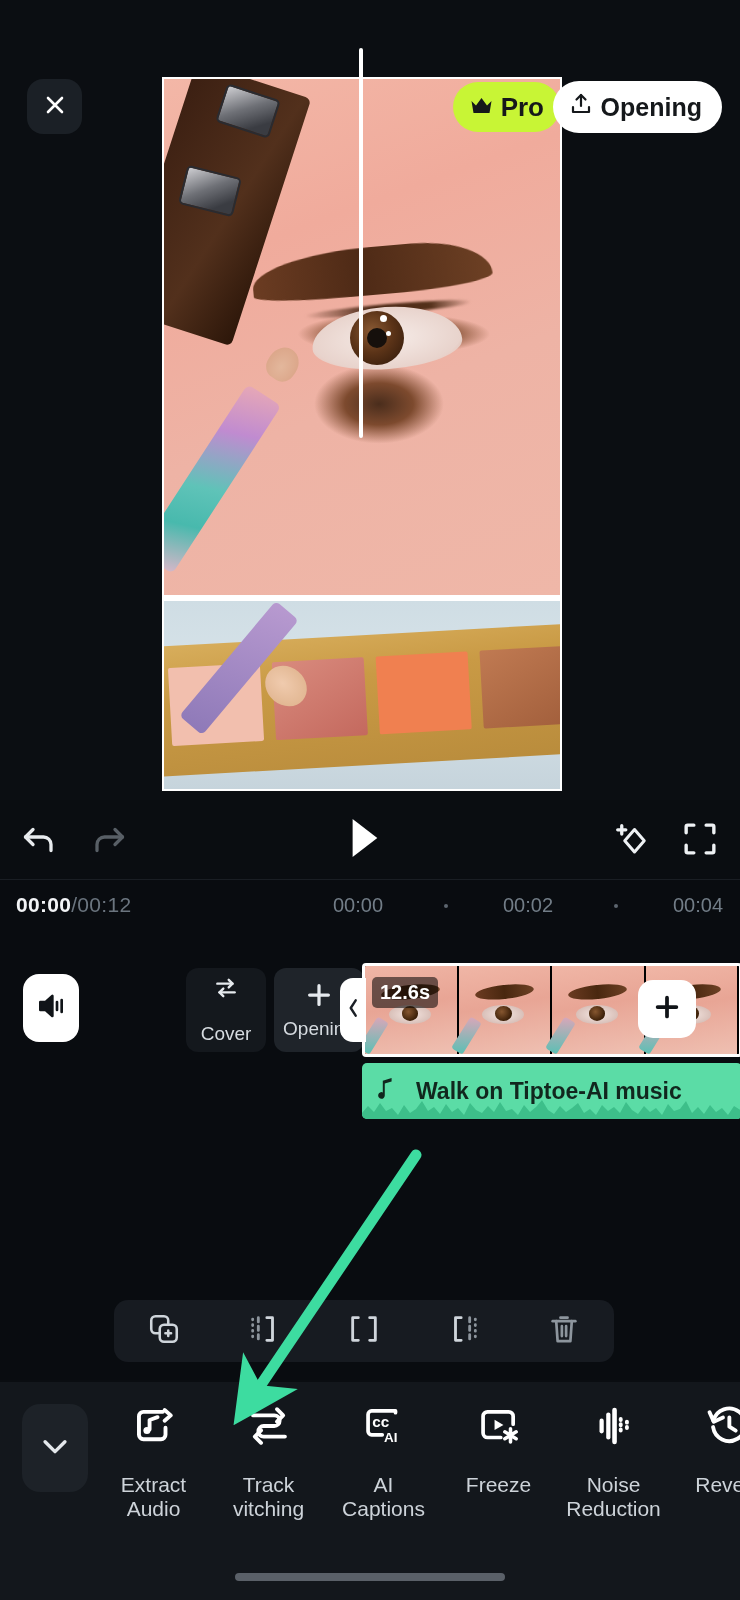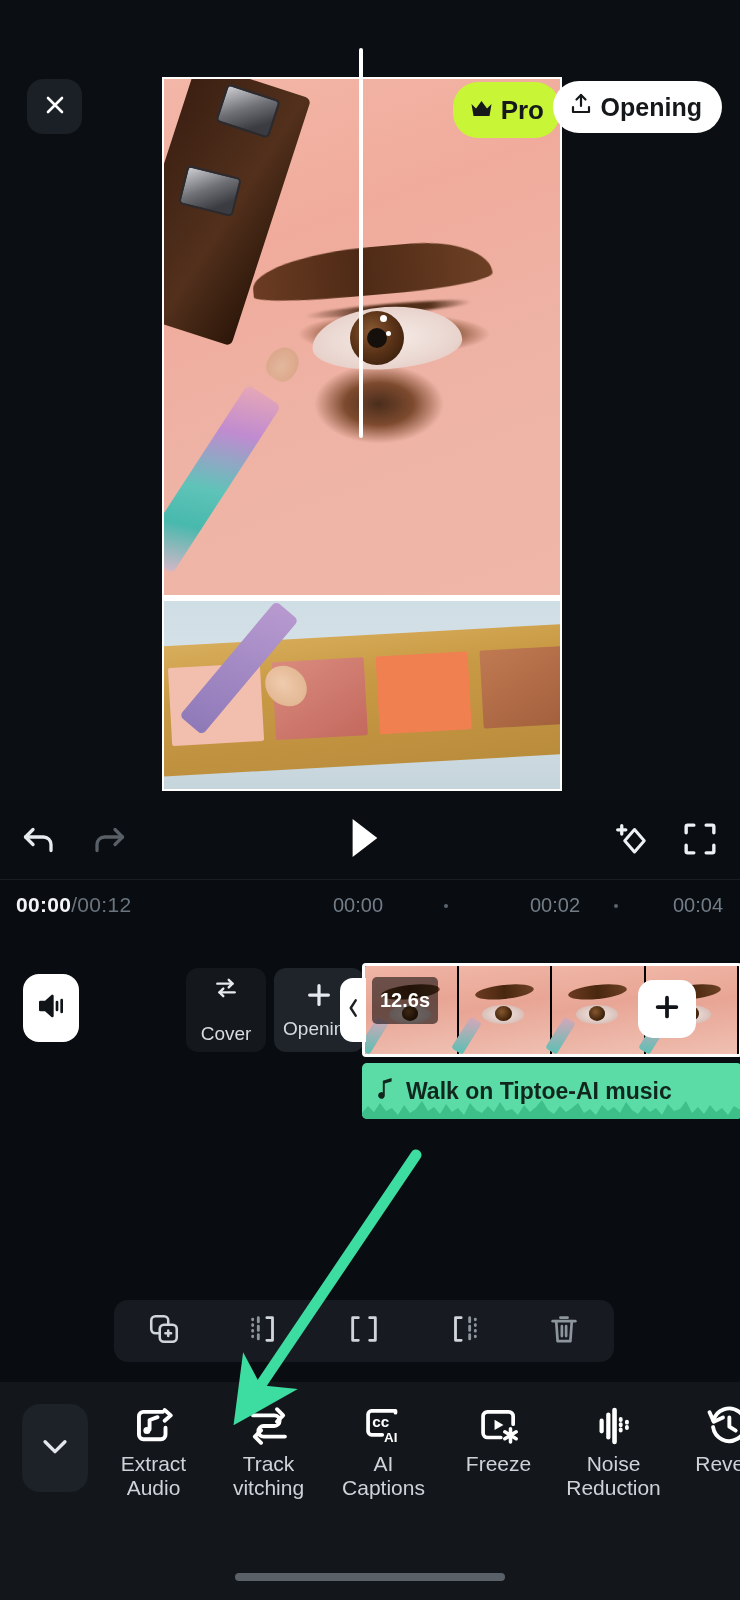--- a/index.html
+++ b/index.html
@@ -115,21 +115,21 @@
     border-radius:5px; transform: rotate(40deg);
   }
   .vid-bottom .bbrush-tip {
     position:absolute; left: 100px; top: 66px; width: 44px; height: 38px;
     background: radial-gradient(ellipse at 40% 50%, #f0cbae, #ddb089);
     border-radius:50%; transform: rotate(40deg);
   }
 
   .pro-badge {
     position:absolute; right: 180px; top: 82px;
-    height: 56px; padding: 0 16px;
+    height: 50px; padding: 0 16px;
     background: #c8f535; border-radius: 25px;
     display:flex; align-items:center; gap:7px;
     font-size: 26px; font-weight: bold; color:#16181a;
   }
   .export-btn {
     position:absolute; right: 18px; top: 81px;
     height: 52px; padding: 0 20px 0 16px;
     background:#fff; border-radius: 26px;
     display:flex; align-items:center; gap:8px;
     font-size: 25px; font-weight: bold; color:#15181b;
@@ -186,34 +186,34 @@
     background:linear-gradient(90deg,#6b3b21,#49270f 50%,#6d4125); border-radius:50%; transform:rotate(-6deg); }
   .thumb .te { position:absolute; left:26%; top:44%; width:46%; height:22%;
     background:radial-gradient(ellipse at 50% 50%, #f5e7e2 0%, #d9c0b9 70%, rgba(0,0,0,0) 100%); border-radius:50%; }
   .thumb .ti { position:absolute; left:40%; top:46%; width:18%; height:17%; border-radius:50%;
     background: radial-gradient(circle at 40% 38%,#86562f,#3c2009 70%); }
   .thumb .tbr { position:absolute; left:2%; top:58%; width:14%; height:42%;
     background:linear-gradient(150deg,#dba6b9,#59c0b4); border-radius:3px; transform:rotate(32deg); }
   .clip-dur {
     position:absolute; left:372px; top:977px; z-index:12;
     background: rgba(0,0,0,.55); color:#fff; font-size:20px; font-weight:600;
-    padding: 12px 8px; border-radius:5px;
+    padding: 4px 8px; border-radius:5px;
   }
   .add-clip-btn {
     position:absolute; left:638px; top:980px; width:58px; height:58px;
     background:#fff; border-radius:15px; display:flex; align-items:center; justify-content:center; z-index:12;
   }
 
   .audio-clip {
     position:absolute; left:362px; top:1063px; width:380px; height:56px;
     background:#5bdca6; border-radius:5px; overflow:hidden;
   }
   .audio-clip .label {
     position:absolute; left:14px; top:14px;
-    display:flex; align-items:center; gap:12px;
+    display:flex; align-items:center; gap:22px;
     font-size:23px; font-weight:bold; color:#11271e; white-space:nowrap;
   }
   .wave { position:absolute; left:0; bottom:0; width:100%; height:22px; }
 
   
   .arrow-svg { position:absolute; left:0; top:0; width:740px; height:1600px; pointer-events:none; z-index:40; }
 
   
   .edit-bar {
     position:absolute; left:114px; top:1300px; width:500px; height:62px;
@@ -224,21 +224,21 @@
   
   .bottom-bar {
     position:absolute; left:0; top:1382px; width:740px; height:218px;
     background:#13171c;
   }
   .collapse-btn {
     position:absolute; left:22px; top:1404px; width:66px; height:88px;
     background:#1d2228; border-radius:18px; display:flex; align-items:center; justify-content:center;
   }
   .tools { position:absolute; left:96px; top:1400px; width:650px; height:150px; display:flex; }
-  .tool { width:115px; flex:0 0 115px; display:flex; flex-direction:column; align-items:center; gap:0; }
+  .tool { width:115px; flex:0 0 115px; display:flex; flex-direction:column; align-items:center; gap:21px; }
   .tool .glyph { height:52px; display:flex; align-items:center; justify-content:center; }
   .tool .tlabel { font-size:21px; color:#cdd3d9; line-height:1.16; text-align:center; width:120px; }
   .home-ind {
     position:absolute; left:235px; top:1573px; width:270px; height:8px;
     background:#5a6068; border-radius:4px;
   }
 </style>
 </head>
 <body>
 
@@ -349,21 +349,21 @@
 
   <div class="divider-line"></div>
 
   <div class="timeline">
     <div class="ruler">
       <div class="cur-time">
         <b>00:00</b><span>/00:12</span>
       </div>
       <div class="tick-label" style="left:333px;">00:00</div>
       <div class="tick-dot" style="left:444px;"></div>
-      <div class="tick-label" style="left:530px;">00:02</div>
+      <div class="tick-label" style="left:503px;">00:02</div>
       <div class="tick-dot" style="left:614px;"></div>
       <div class="tick-label" style="left:673px;">00:04</div>
     </div>
   </div>
 
   <div class="playhead"></div>
 
   <div class="vol-btn">
     <span>
       <svg width="32" height="32" viewBox="0 0 24 24" fill="none" stroke="#101418" stroke-width="2" stroke-linejoin="round" stroke-linecap="round">

